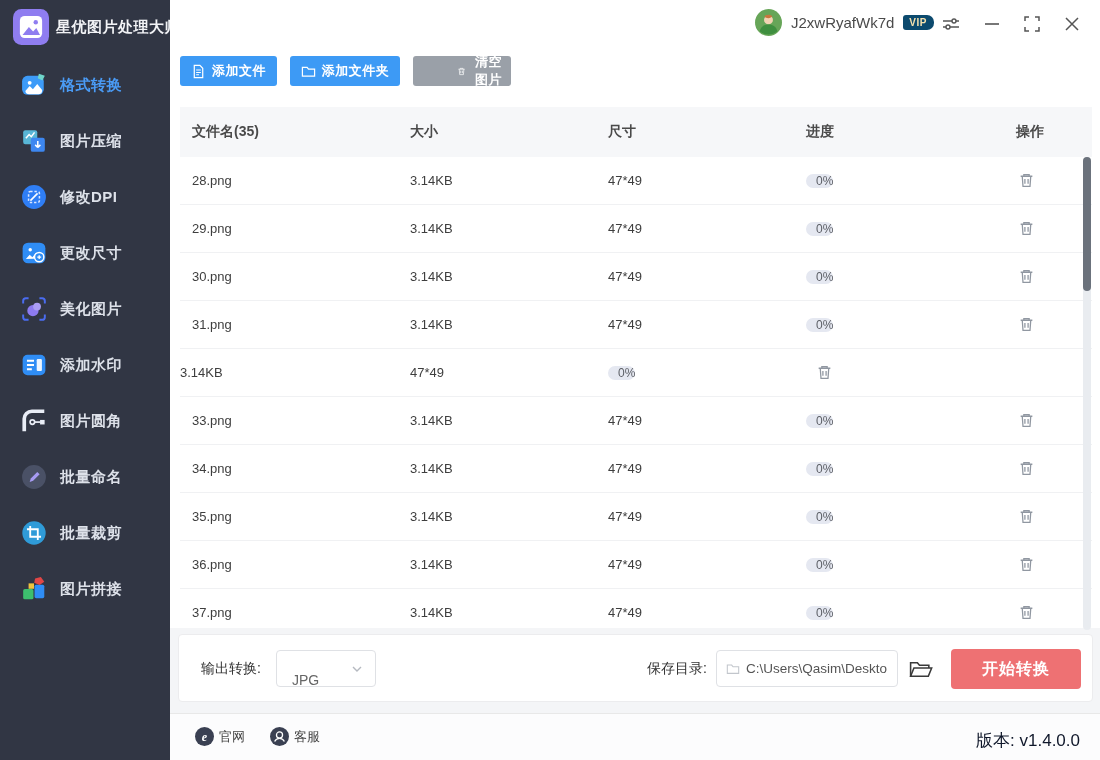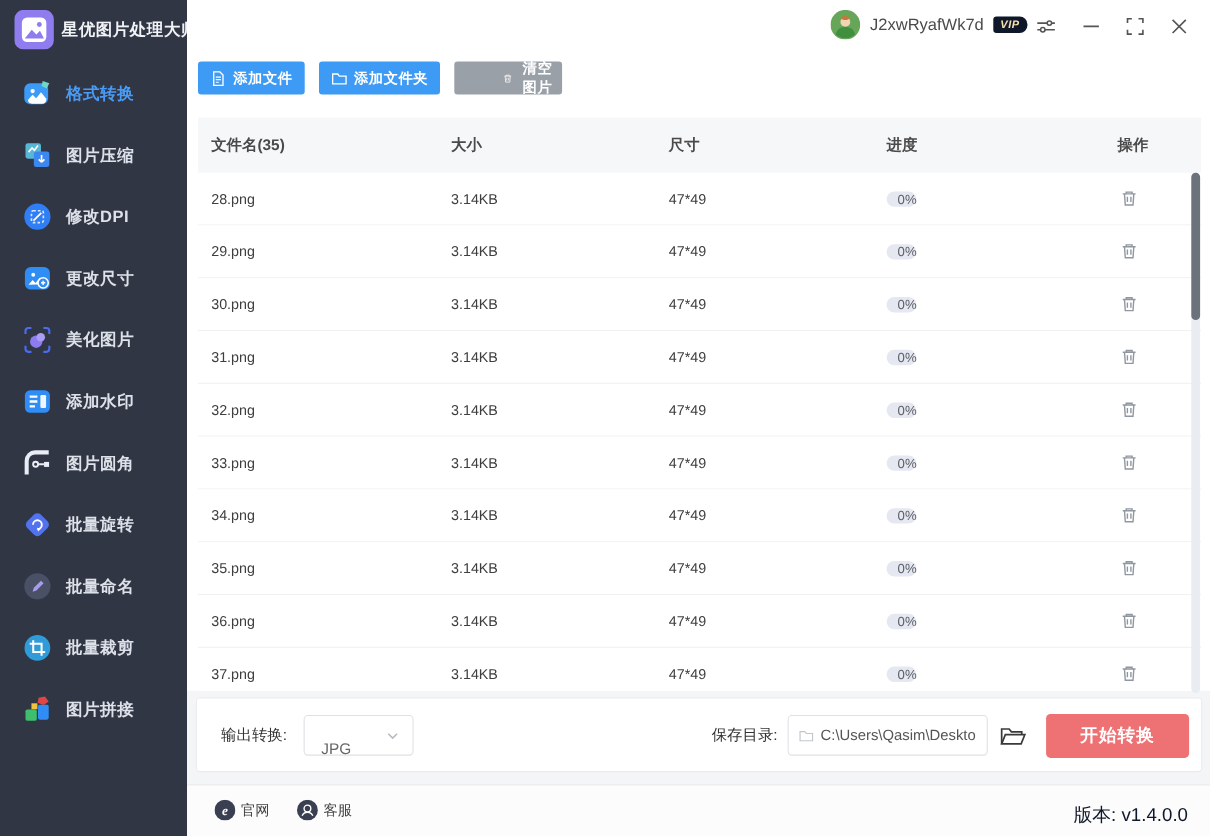--- a/index.html
+++ b/index.html
@@ -21,21 +21,21 @@
 
   
   .content{position:absolute;left:170px;top:0;width:930px;height:760px;background:#fff;}
   .lower-bg{position:absolute;left:0;top:628px;width:930px;height:132px;background:#f4f5f7;}
 
   
   .titlebar{position:absolute;left:0;top:0;width:930px;height:46px;background:#fff;}
   .user-chip{position:absolute;left:585px;top:9px;display:flex;align-items:center;gap:9px;cursor:pointer;}
   .avatar{width:27px;height:27px;display:block;}
   .username{font-size:15px;color:#4a4a4a;}
-  .vip-badge{background:#0f172a;color:#f7e2ae;font-size:10px;font-style:italic;font-weight:bold;
+  .vip-badge{background:#0c4a6e;color:#f7e2ae;font-size:10px;font-weight:bold;
              padding:2px 7px 2px 6px;border-radius:3px 7px 7px 3px;letter-spacing:.5px;}
   .win-btn{position:absolute;top:13px;width:22px;height:22px;display:flex;align-items:center;justify-content:center;cursor:pointer;}
   .wb-settings{left:770px}.wb-min{left:811px}.wb-max{left:851px}.wb-close{left:891px}
 
   
   .toolbar{position:absolute;left:0;top:56px;width:930px;height:30px;}
   .tb-btn{position:absolute;top:0;height:30px;border:none;border-radius:3px;color:#fff;font-size:13px;
           display:flex;align-items:center;justify-content:center;gap:6px;cursor:pointer;
           font-family:inherit;font-weight:bold;letter-spacing:.5px;}
   .tb-blue{background:#3d9af5;}
@@ -185,30 +185,20 @@
             <svg viewBox="0 0 24 24" fill="none">
               <path d="M3 21.5V10A7 7 0 0 1 10 3h11.5" stroke="#e9edf6" stroke-width="3.4"></path>
               <circle cx="10.5" cy="13" r="2.1" stroke="#e9edf6" stroke-width="1.6"></circle>
               <path d="M12.6 13h5.4" stroke="#e9edf6" stroke-width="1.6"></path>
               <rect x="17.6" y="11" width="4.2" height="4.2" fill="#e9edf6"></rect>
             </svg>
           </span>
           <span class="mi-label">图片圆角</span>
         </div>
 
-        <div class="menu-item">
-          <span class="mi-icon">
-            <svg viewBox="0 0 24 24">
-              <rect x="4" y="4" width="16" height="16" rx="4" transform="rotate(45 12 12)" fill="#5272ee"></rect>
-              <path d="M8.3 12a3.7 3.7 0 1 1 3.7 3.7" stroke="#fff" stroke-width="1.6" fill="none"></path>
-              <path d="M12.6 17.7l-1-3.2 3.3.8z" fill="#fff"></path>
-            </svg>
-          </span>
-          <span class="mi-label">批量旋转</span>
-        </div>
 
         <div class="menu-item">
           <span class="mi-icon">
             <svg viewBox="0 0 24 24">
               <circle cx="12" cy="12" r="11" fill="#4a5166"></circle>
               <path d="M8 16.5l1-3.2 6-6 2.2 2.2-6 6z" fill="#a79bf2"></path>
             </svg>
           </span>
           <span class="mi-label">批量命名</span>
         </div>
@@ -351,21 +341,20 @@
             <span>47*49</span>
             <span><span class="progress-pill">0%</span></span>
             <span class="row-del">
               <svg viewBox="0 0 16 16" width="17" height="17" fill="none" stroke="#9097a1">
                 <path d="M2.5 4h11M5.5 4V2.5h5V4M4 4l.7 9.5h6.6L12 4M6.5 6.5v4.5M9.5 6.5v4.5" stroke-width="1.2"></path>
               </svg>
             </span>
           </div>
 
           <div class="trow">
-            <span class="c1">32.png</span>
             <span>3.14KB</span>
             <span>47*49</span>
             <span><span class="progress-pill">0%</span></span>
             <span class="row-del">
               <svg viewBox="0 0 16 16" width="17" height="17" fill="none" stroke="#9097a1">
                 <path d="M2.5 4h11M5.5 4V2.5h5V4M4 4l.7 9.5h6.6L12 4M6.5 6.5v4.5M9.5 6.5v4.5" stroke-width="1.2"></path>
               </svg>
             </span>
           </div>
 

